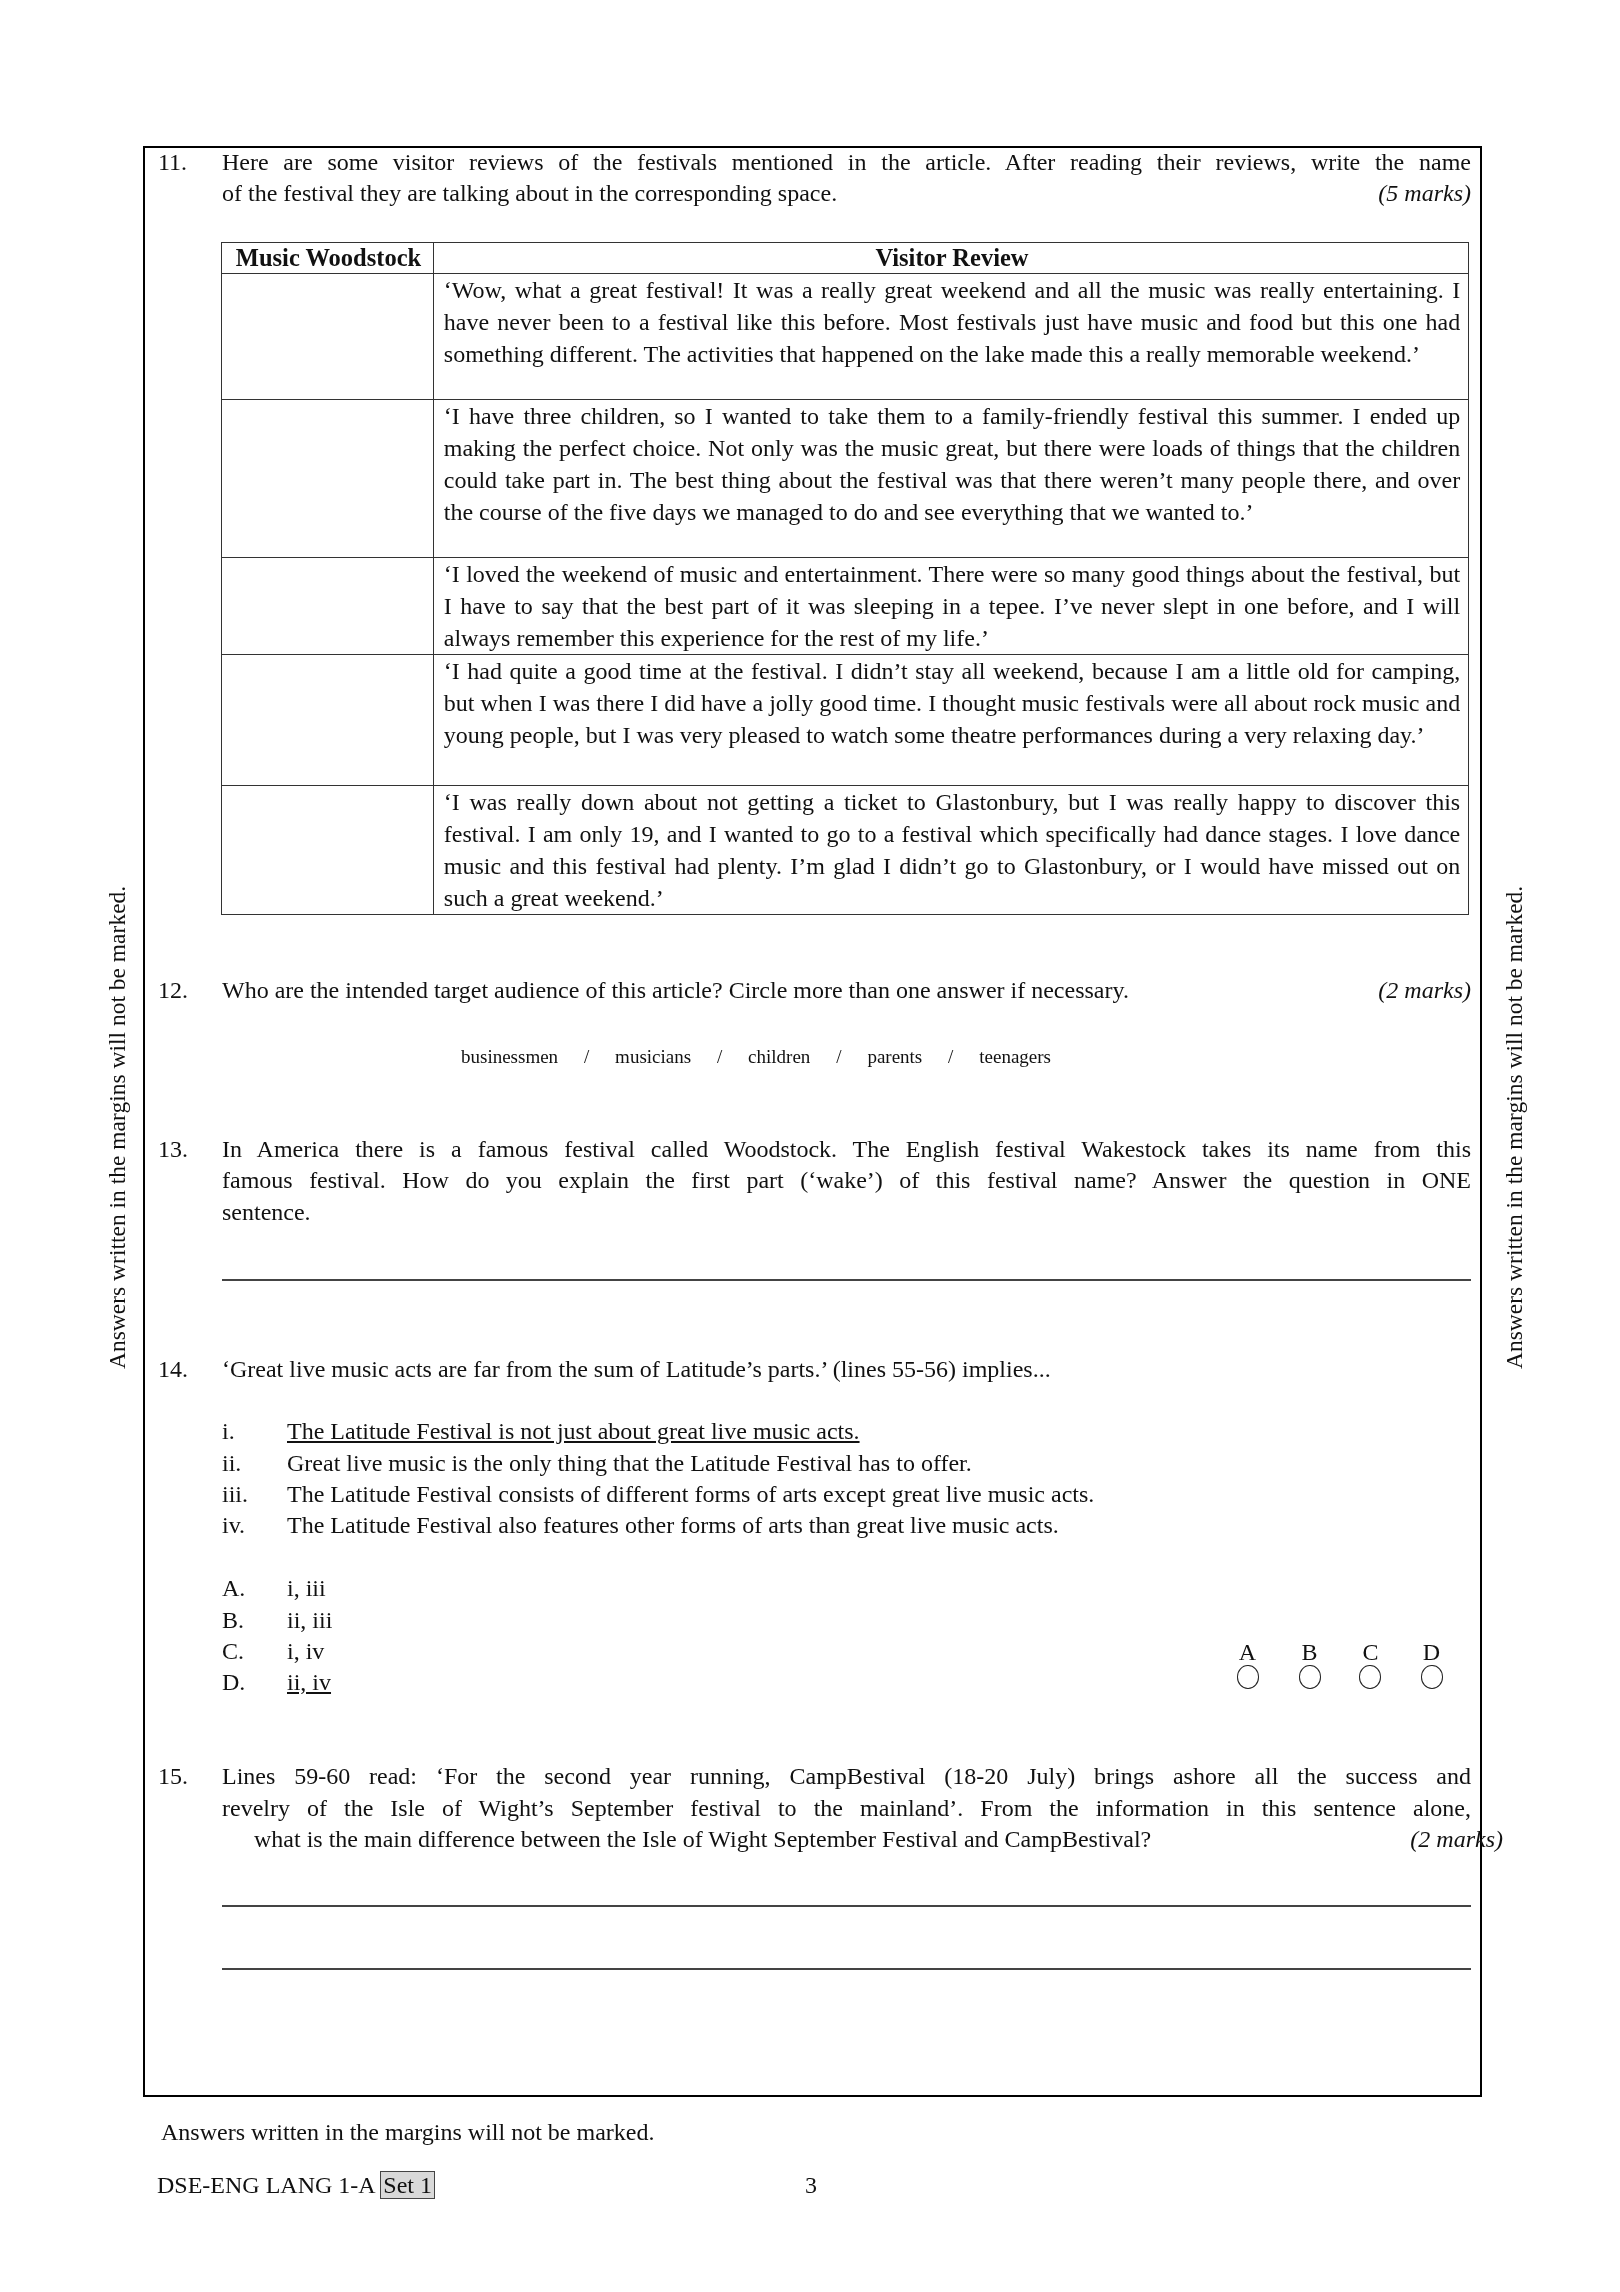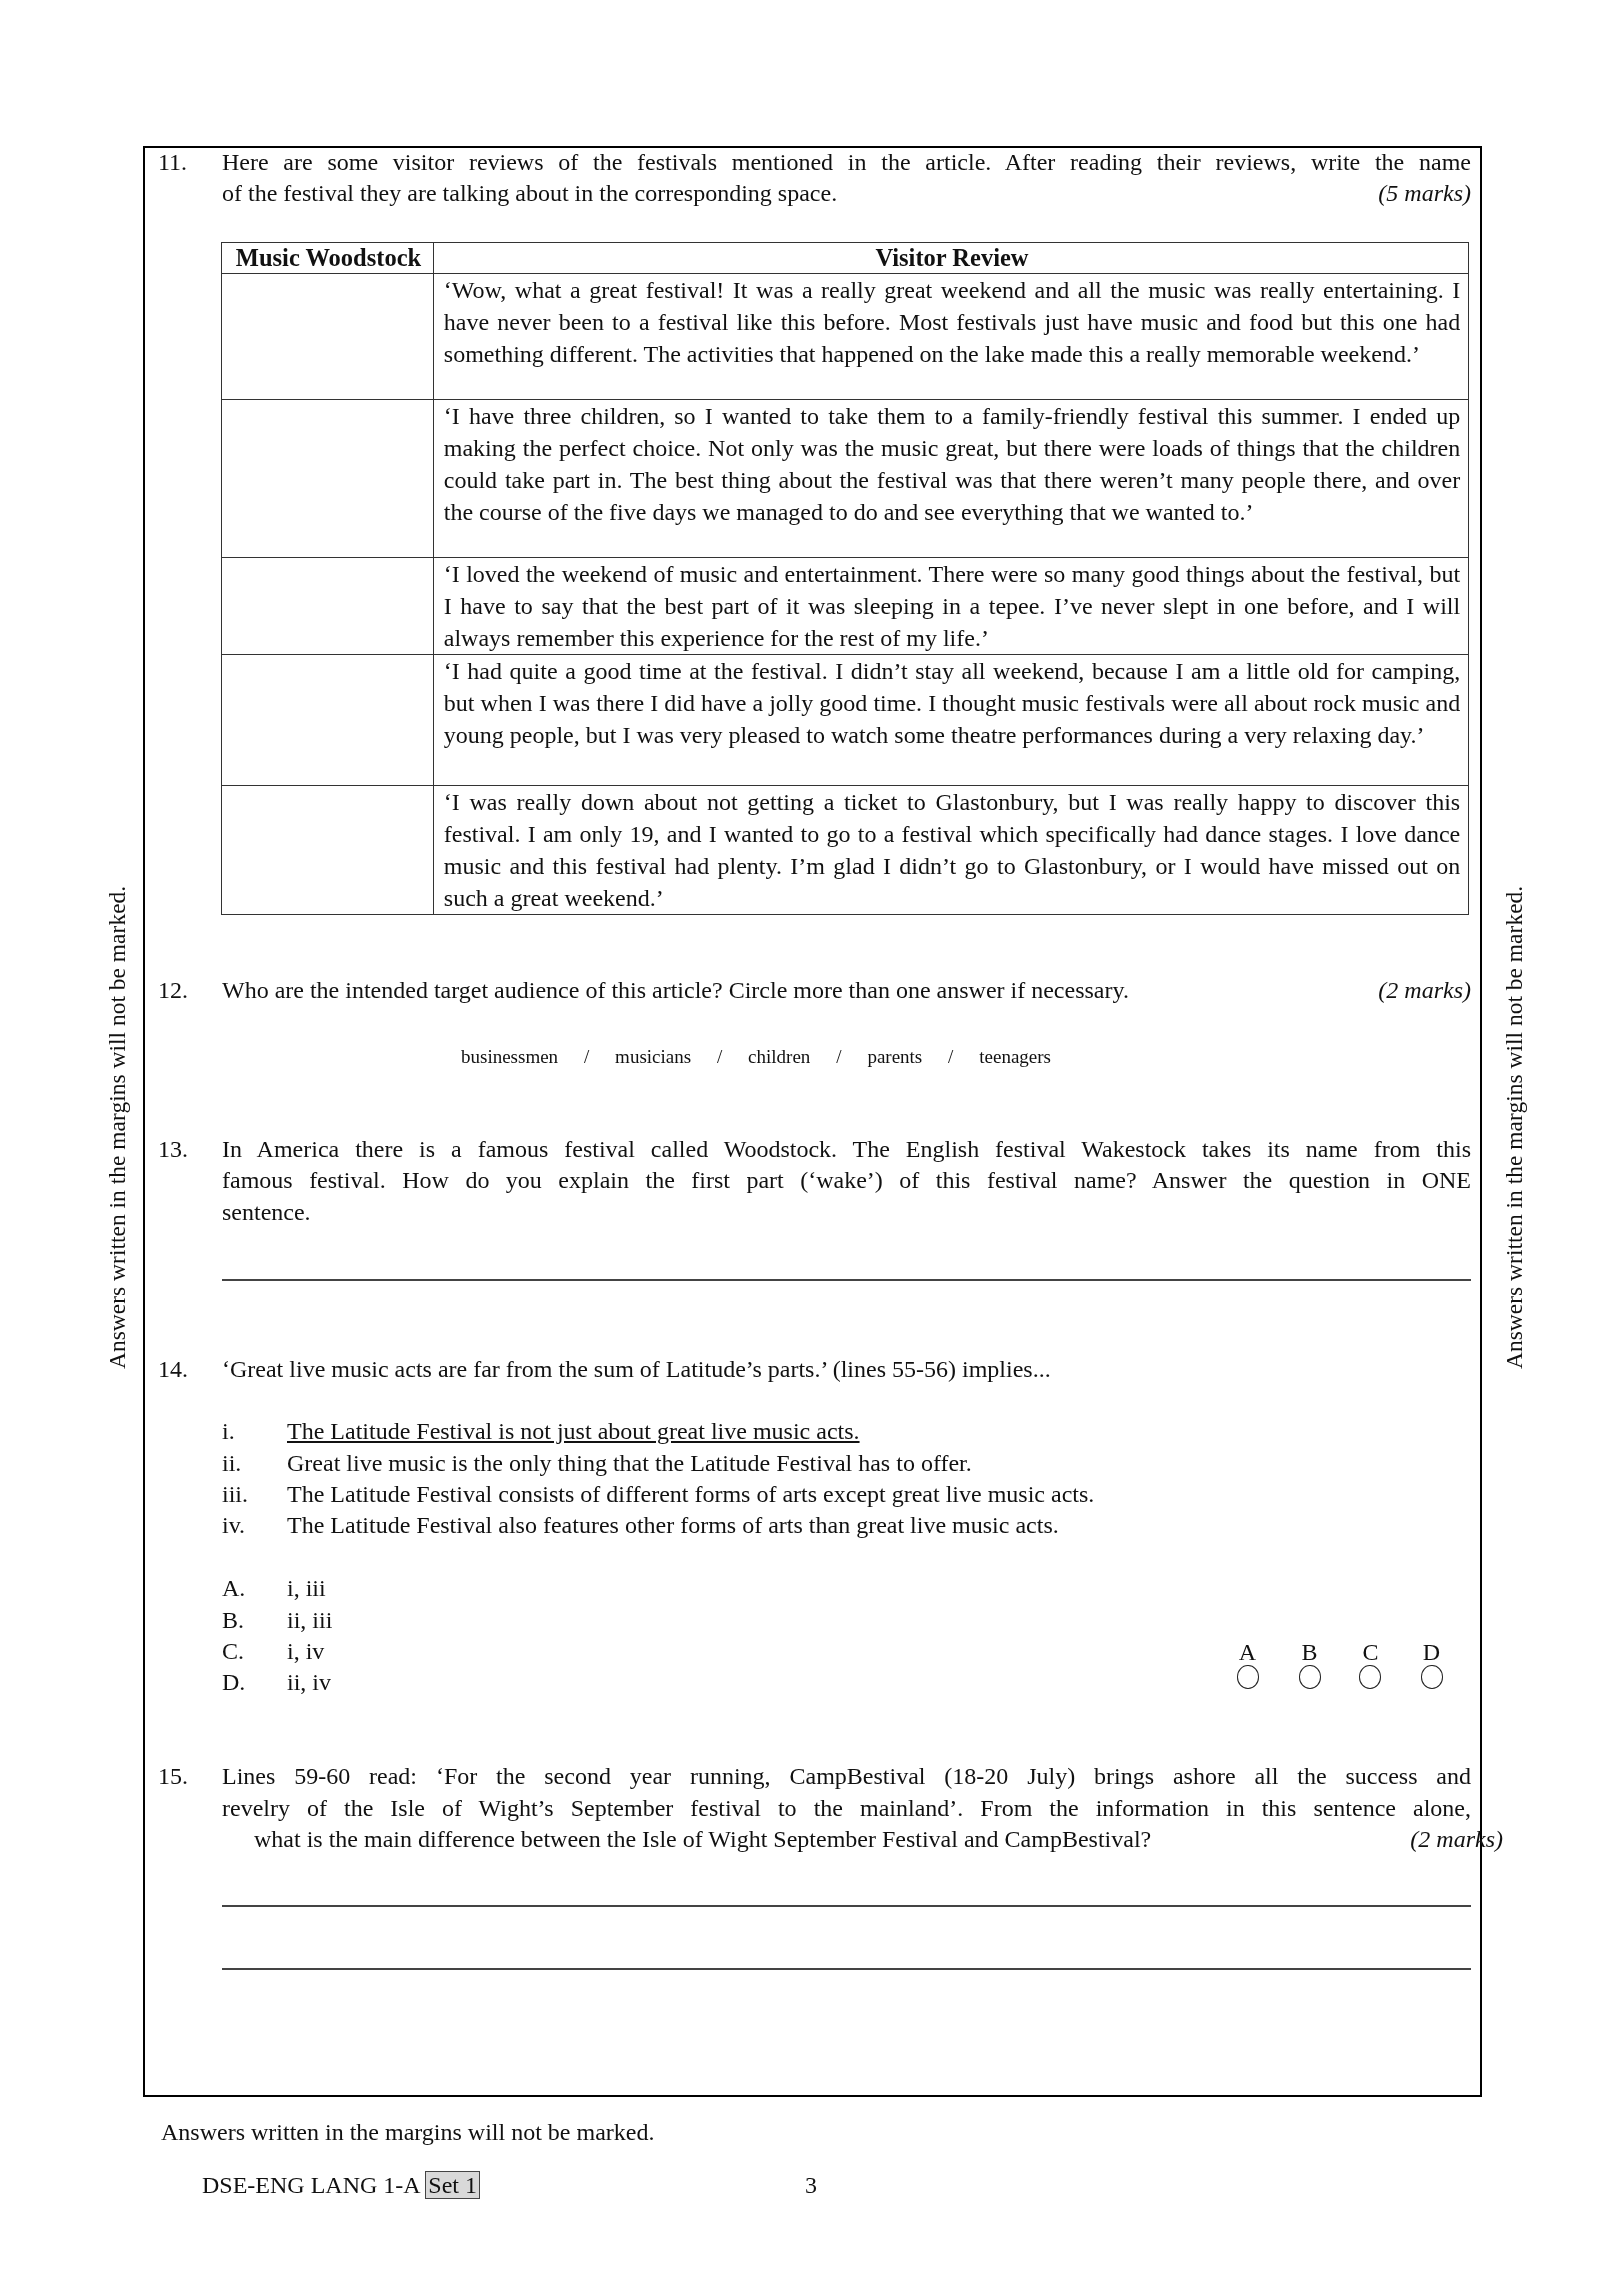--- a/index.html
+++ b/index.html
@@ -41,21 +41,21 @@
 
   .bubble-label { position: absolute; top: 1637px; width: 29px; text-align: center; }
   .bubble { position: absolute; top: 1665px; width: 21.6px; height: 23.5px; border: 1.6px solid #222; border-radius: 50%; box-sizing: border-box; }
 
   .margin-note {
     position: absolute; white-space: nowrap; font-size: 23.5px;
     transform-origin: left top; transform: rotate(-90deg);
   }
 
   .footer-note { position: absolute; left: 161px; top: 2117px; font-size: 24px; }
-  .footer-code { position: absolute; left: 157px; top: 2170px; font-size: 24px; margin-left: 45px; }
+  .footer-code { position: absolute; left: 157px; top: 2170px; font-size: 24px; }
   .set-box { background: #d9d9d9; border: 1.5px solid #444; padding: 0 2px; }
   .page-num { position: absolute; left: 805px; top: 2170px; font-size: 24px; }
 </style>
 </head>
 <body>
 
 <div class="margin-note" style="left:102px; top:1369px;">Answers written in the margins will not be marked.</div>
 <div class="margin-note" style="left:1499px; top:1369px;">Answers written in the margins will not be marked.</div>
 
 <div class="outer-box"></div>
@@ -121,21 +121,21 @@
 <div class="qtext" style="top:1354px;">‘Great live music acts are far from the sum of Latitude’s parts.’ (lines 55-56) implies...</div>
 
 <div class="roman-item" style="top:1416px;text-decoration:underline;"><span class="r">i.</span><span>The Latitude Festival is not just about great live music acts.</span></div>
 <div class="roman-item" style="top:1448px;"><span class="r">ii.</span><span>Great live music is the only thing that the Latitude Festival has to offer.</span></div>
 <div class="roman-item" style="top:1479px;"><span class="r">iii.</span><span>The Latitude Festival consists of different forms of arts except great live music acts.</span></div>
 <div class="roman-item" style="top:1510px;"><span class="r">iv.</span><span>The Latitude Festival also features other forms of arts than great live music acts.</span></div>
 
 <div class="letter-item" style="top:1573px;"><span class="l">A.</span><span>i, iii</span></div>
 <div class="letter-item" style="top:1605px;"><span class="l">B.</span><span>ii, iii</span></div>
 <div class="letter-item" style="top:1636px;"><span class="l">C.</span><span>i, iv</span></div>
-<div class="letter-item" style="top:1667px;"><span class="l">D.</span><span>ii, iv</span></div>
+<div class="letter-item" style="top:1667px;text-decoration:underline;"><span class="l">D.</span><span>ii, iv</span></div>
 
 <div class="bubble-label" style="left:1233px;">A</div>
 <div class="bubble-label" style="left:1295px;">B</div>
 <div class="bubble-label" style="left:1356px;">C</div>
 <div class="bubble-label" style="left:1417px;">D</div>
 <div class="bubble" style="left:1237px;"></div>
 <div class="bubble" style="left:1299px;"></div>
 <div class="bubble" style="left:1359px;"></div>
 <div class="bubble" style="left:1421px;"></div>
 

